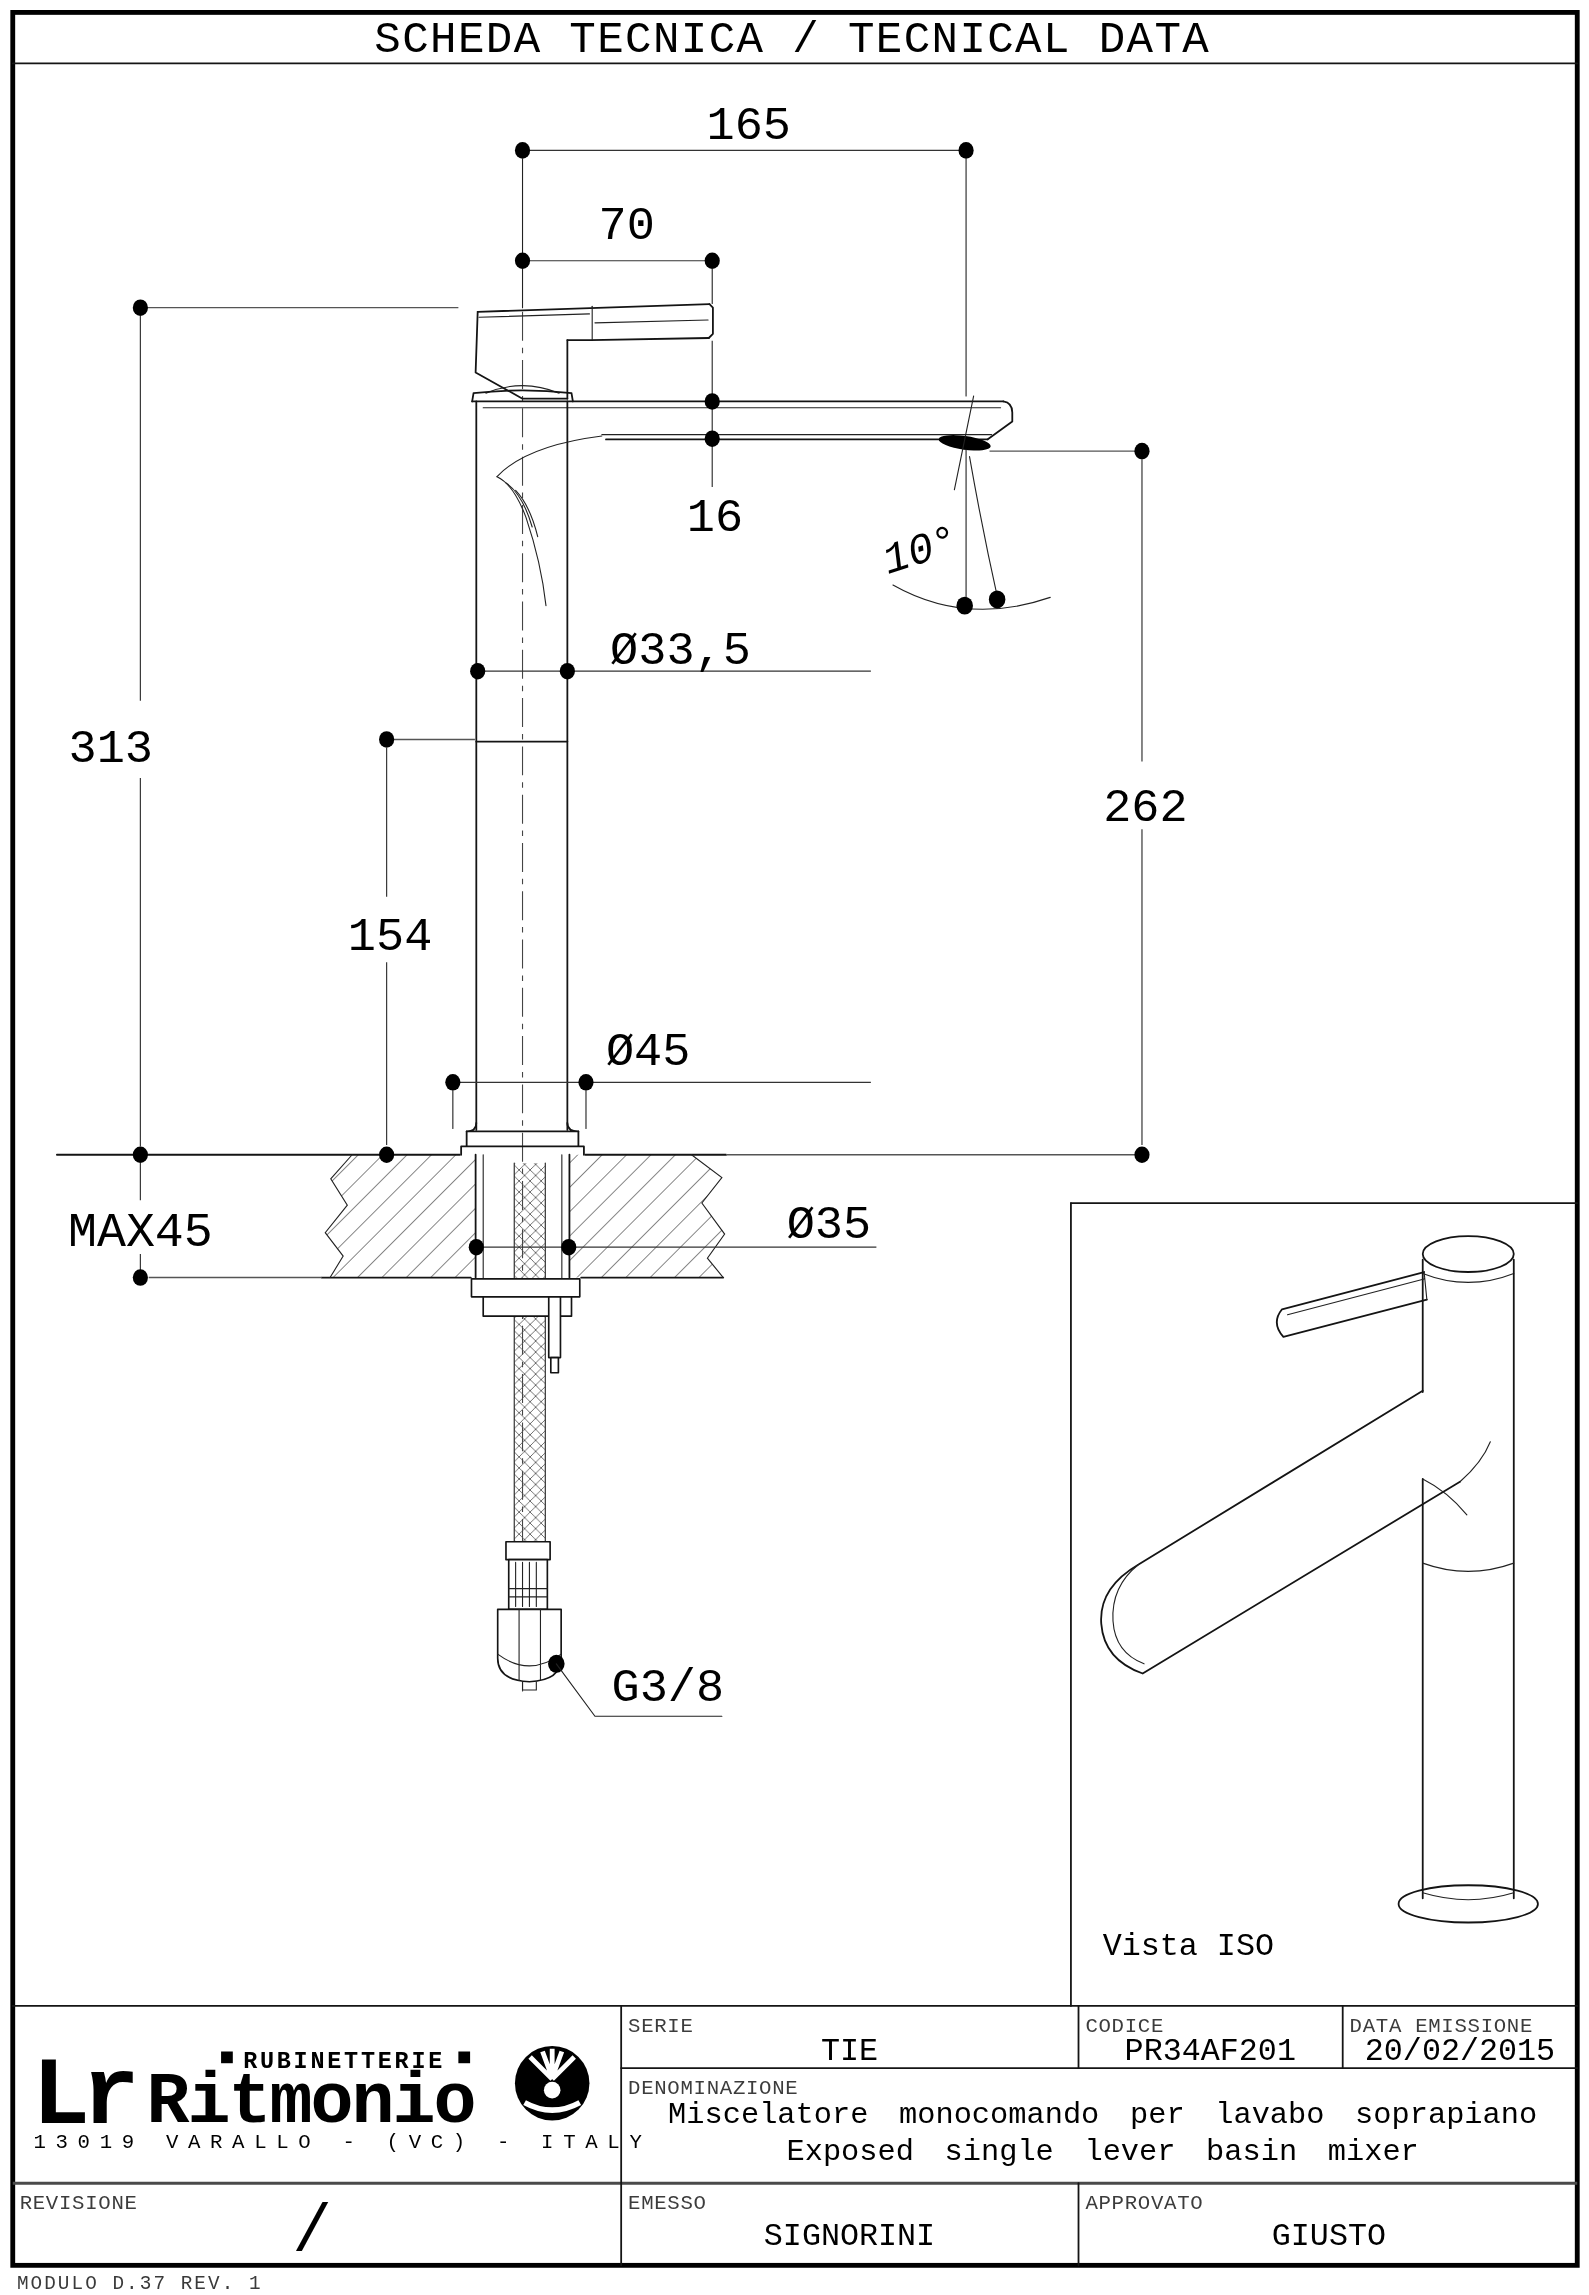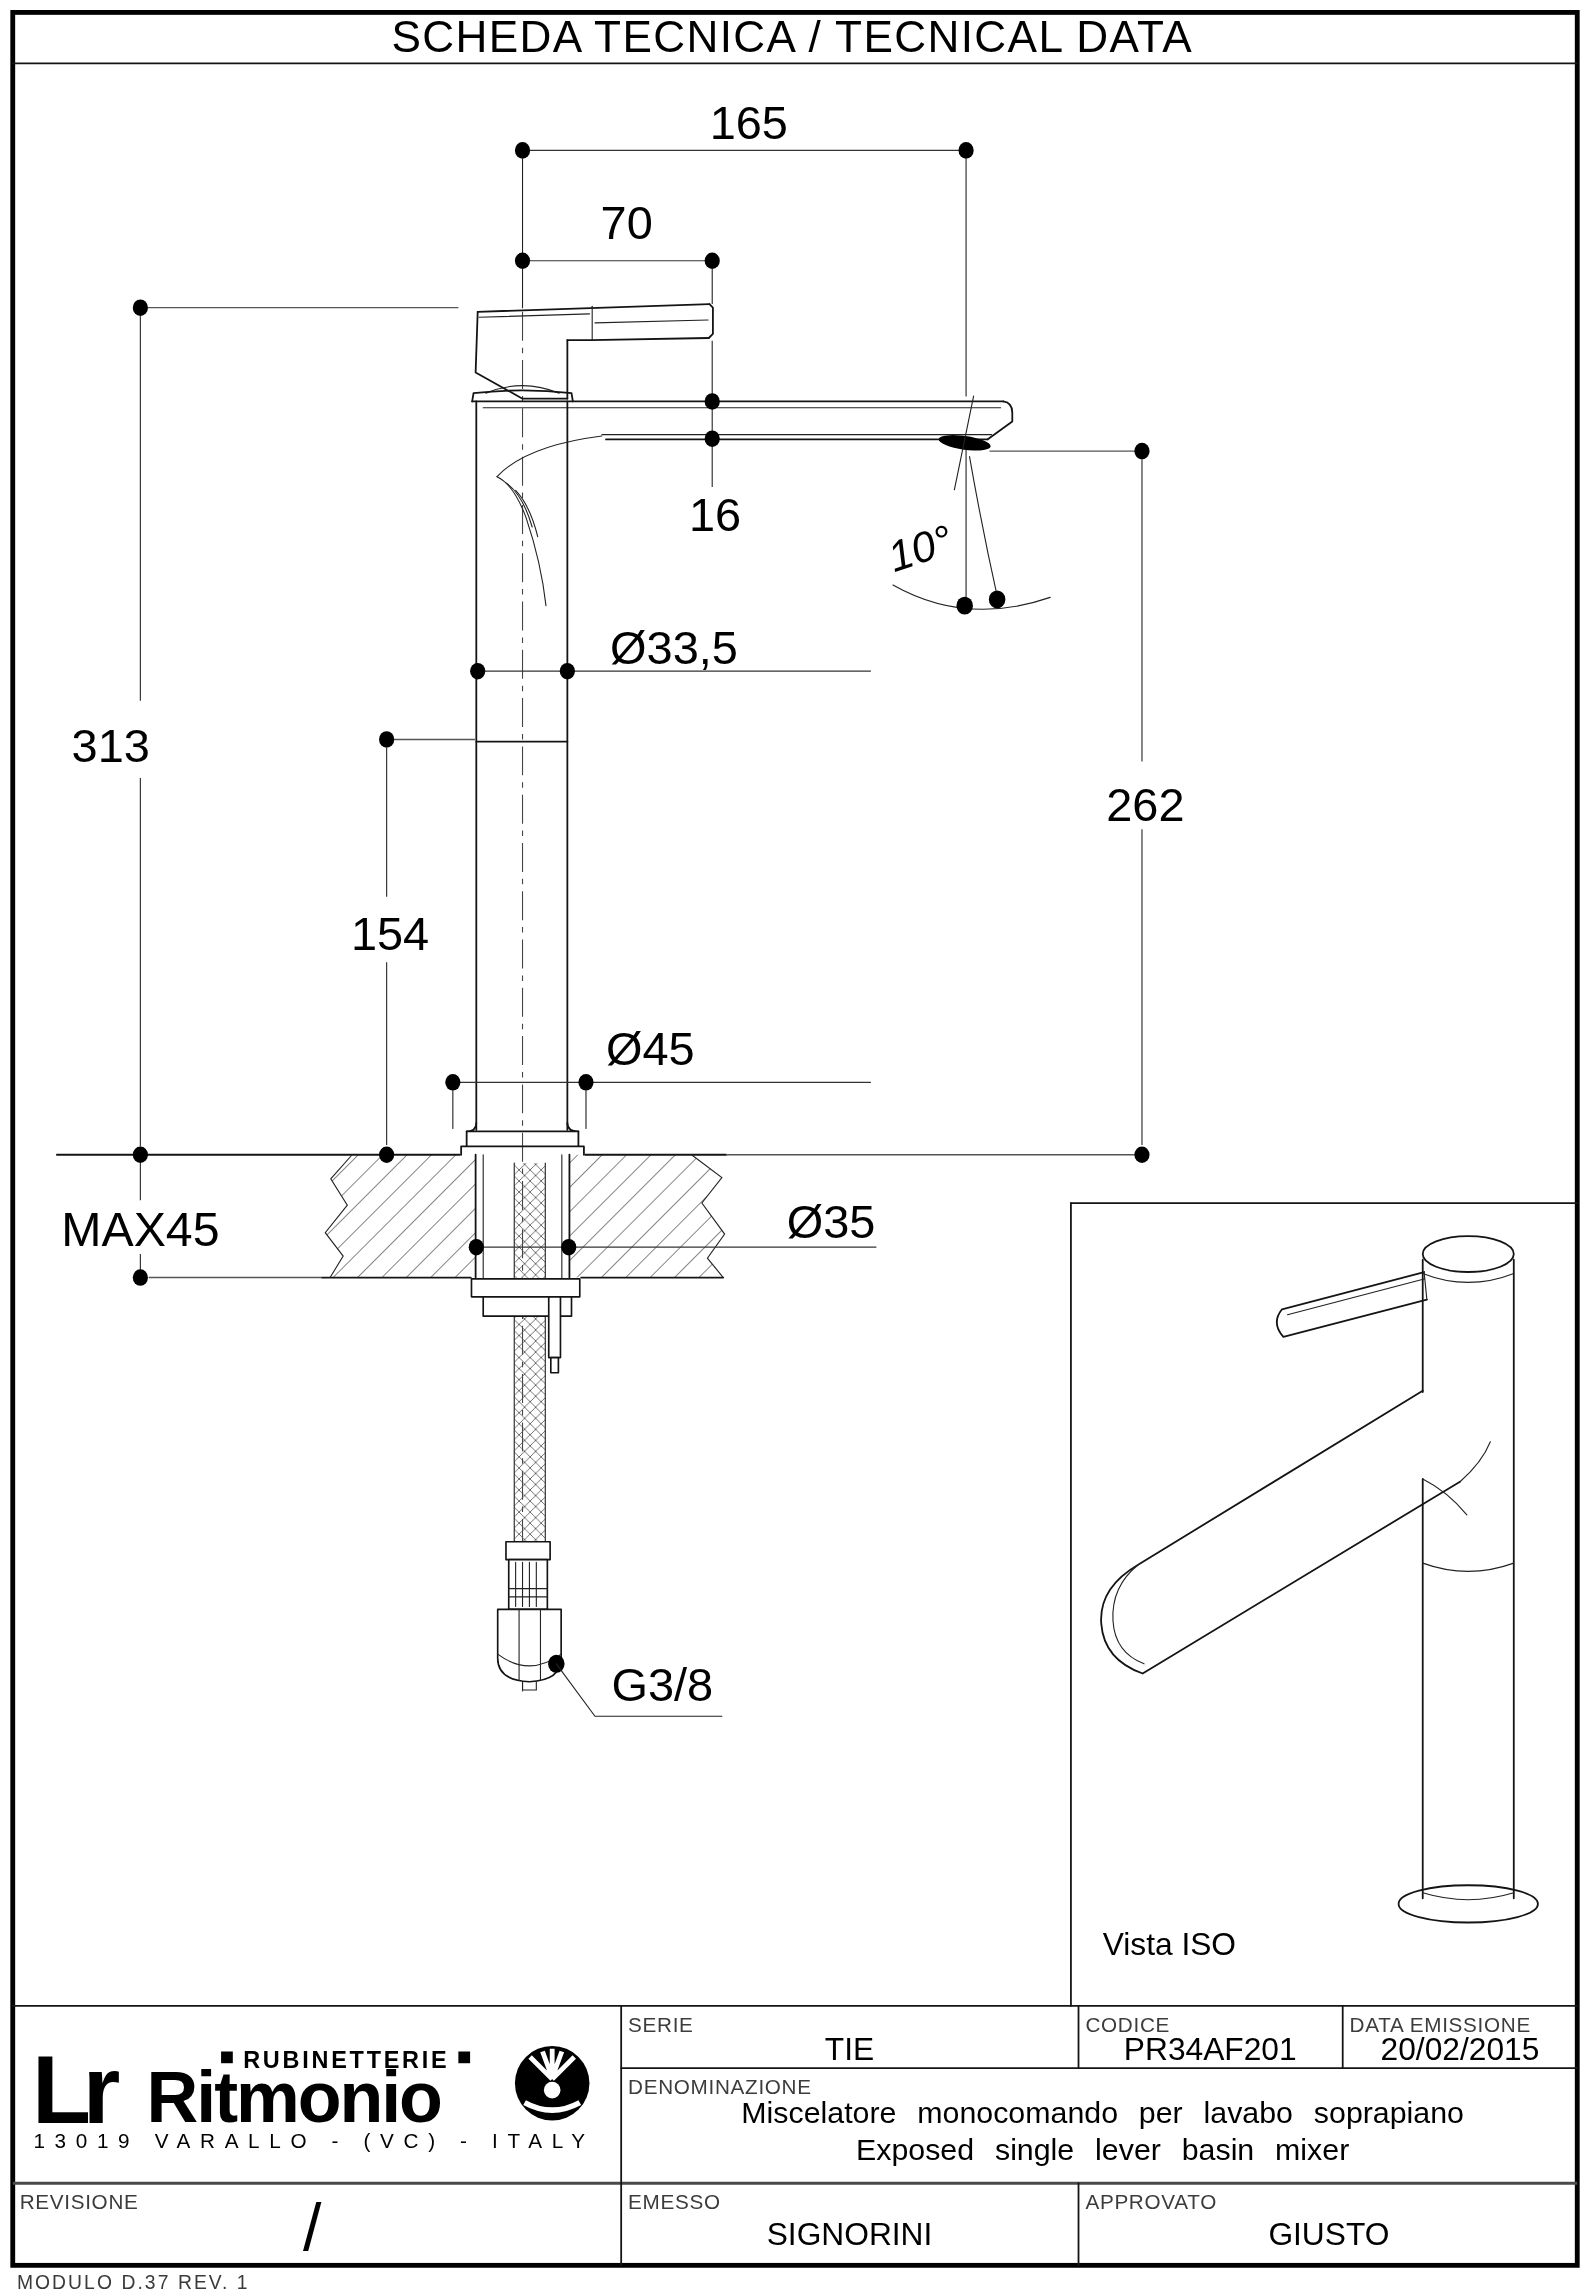--- a/index.html
+++ b/index.html
@@ -1,17 +1,17 @@
 <!DOCTYPE html>
 <html style="font-size:11px"><head>
 <meta charset="utf-8">
 <style>
   html,body{margin:0;padding:0;background:#9a9a9a;}
   .sheet{position:relative;width:1590px;height:2295px;background:#ffffff;
-         font-family:Liberation Sans, sans-serif;overflow:hidden;}
+         font-family:Liberation Mono, monospace;overflow:hidden;}
   svg{position:absolute;left:0;top:0;}
   
   .ln  {stroke:#141414;stroke-width:2.6;fill:none;stroke-linecap:round;stroke-linejoin:round;}
   .thin{stroke:#222222;stroke-width:1.6;fill:none;stroke-linecap:round;}
   .dimln{stroke:#555555;stroke-width:2;fill:none;stroke-linecap:butt;}
   .ext {stroke:#333333;stroke-width:1.7;fill:none;}
   .cl  {stroke:#444444;stroke-width:1.6;fill:none;stroke-dasharray:42 10 8 10;}
   .wfill{fill:#ffffff;stroke:#141414;stroke-width:2.4;stroke-linejoin:round;}
   .dot {fill:#000000;stroke:none;}
   

